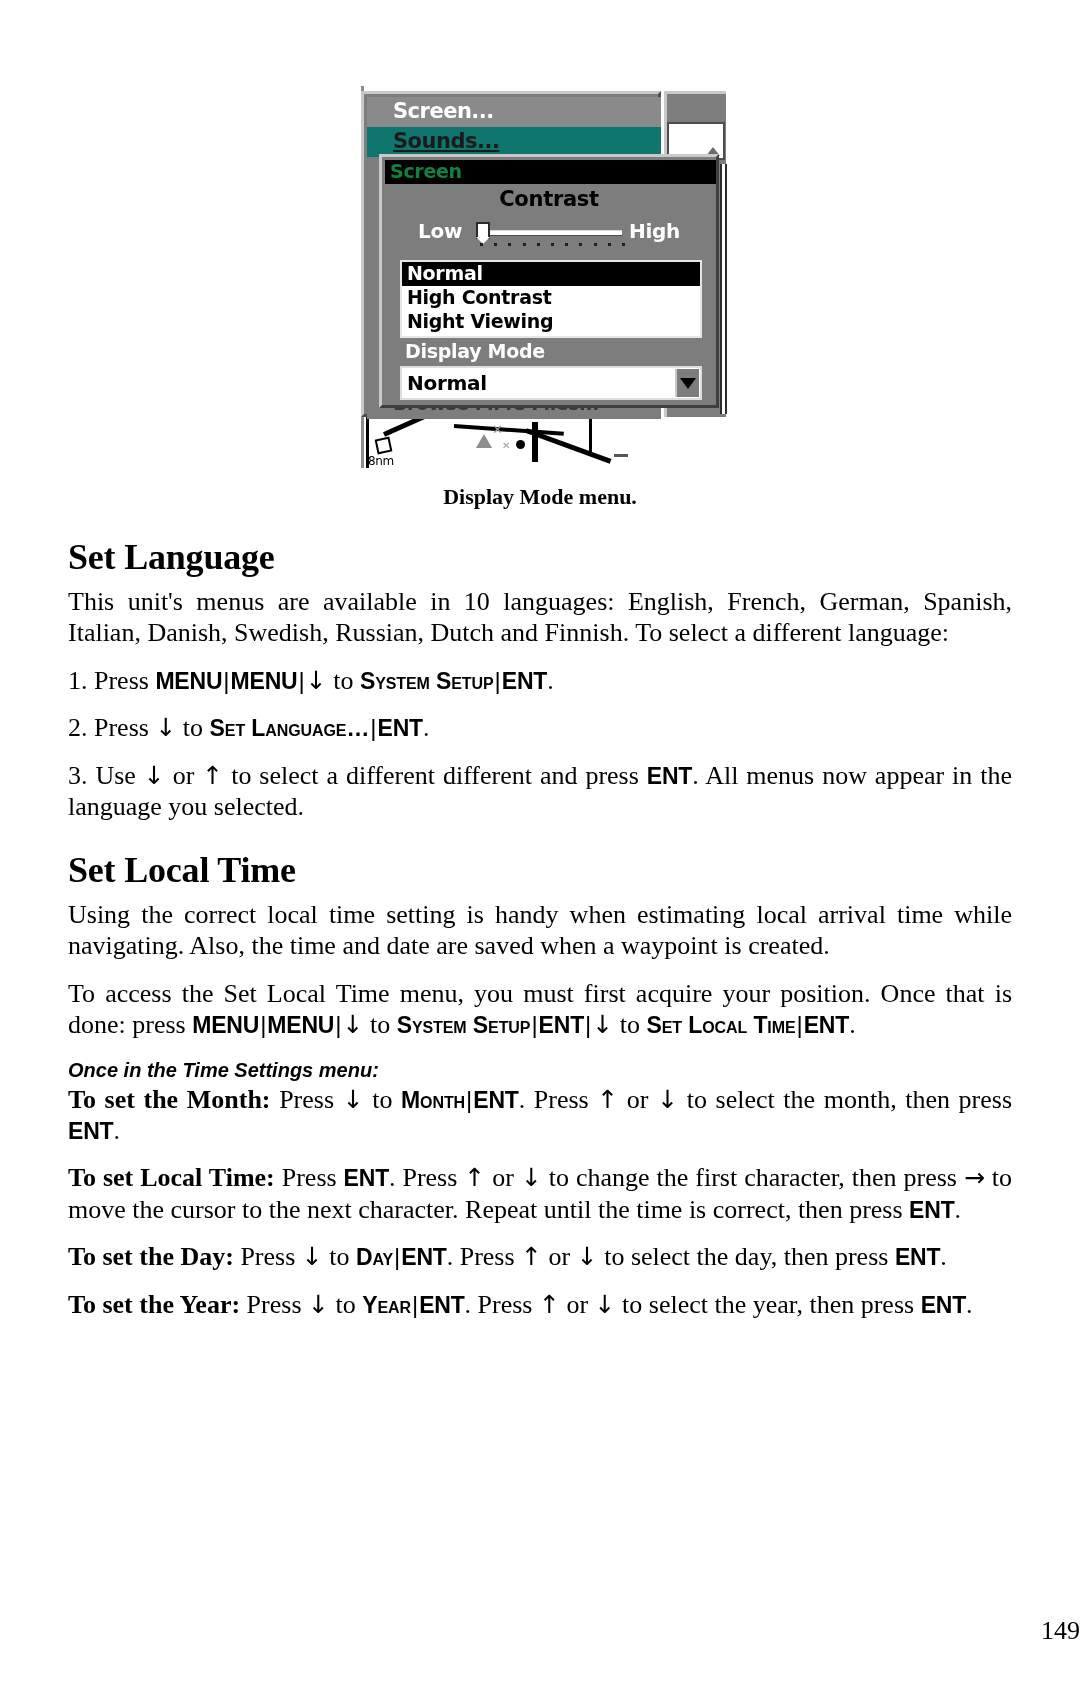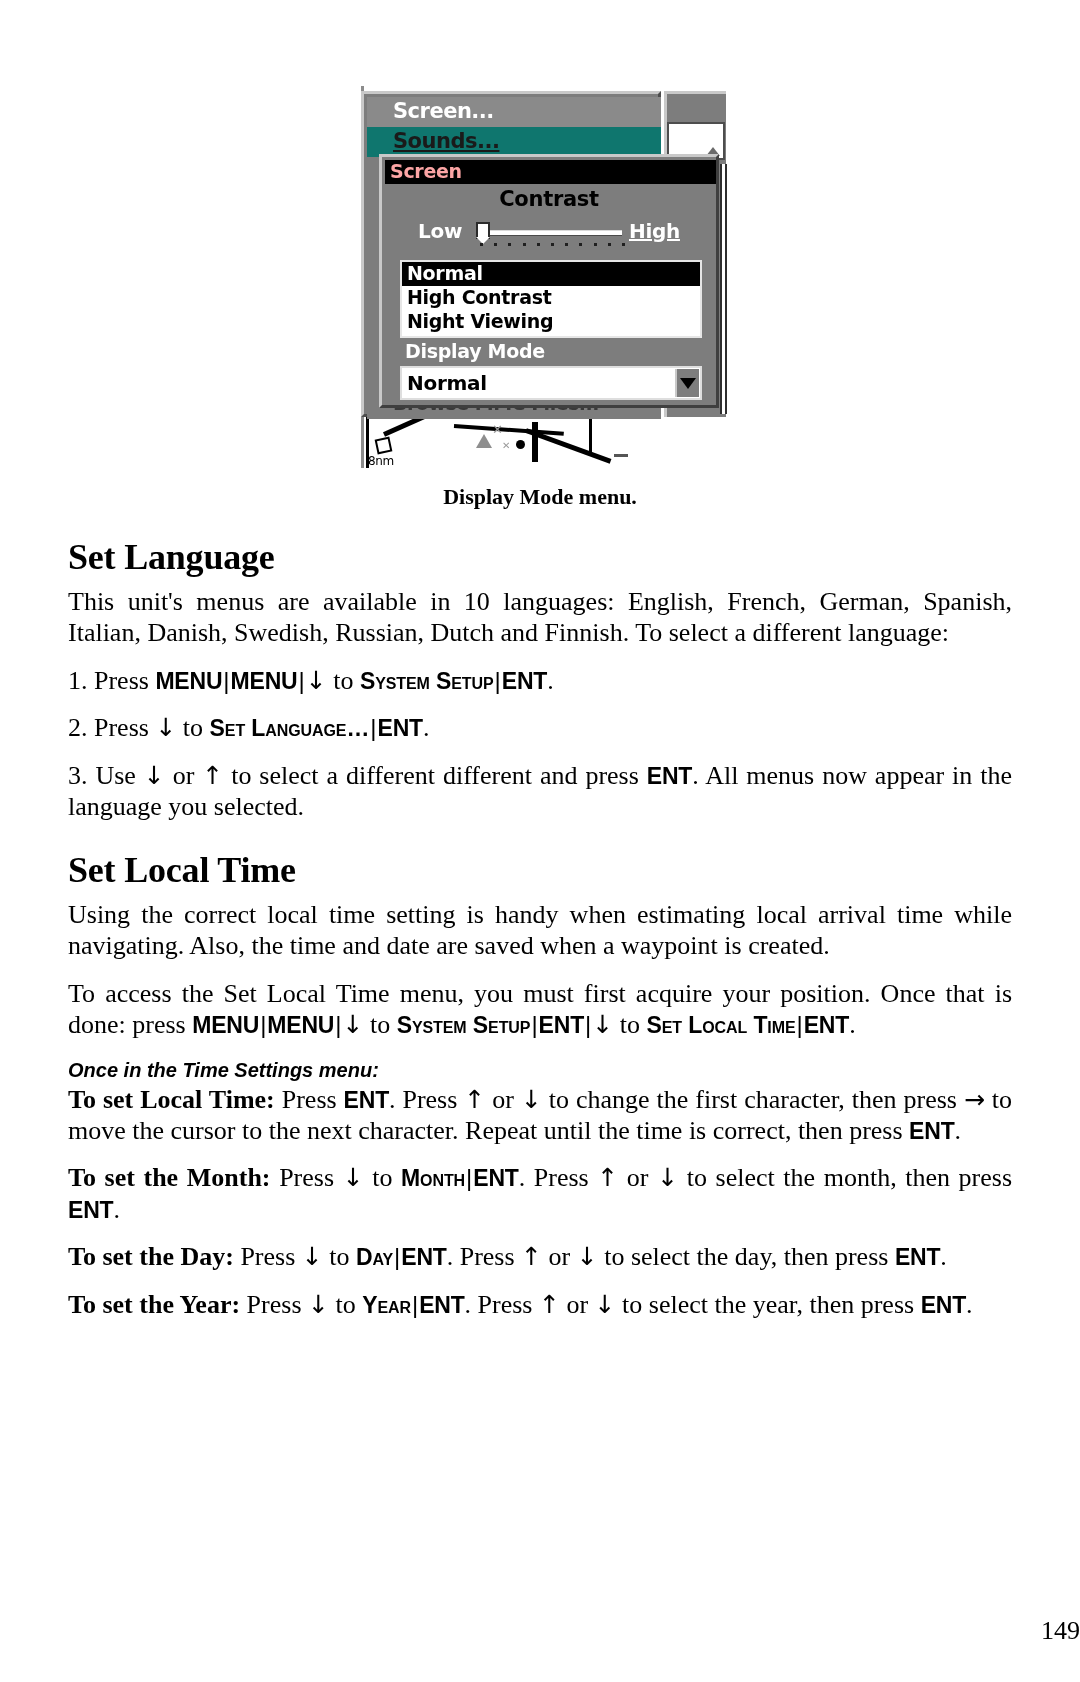--- a/index.html
+++ b/index.html
@@ -213,21 +213,21 @@
     border-bottom: 3px solid #3f3f3f;
     box-sizing: border-box;
   }
   .dialog-title {
     position: absolute;
     left: 3px;
     top: 3px;
     width: 331px;
     height: 24px;
     background: #000000;
-    color: #fca5a5;
+    color: #15803d;
     font-size: 19px;
     font-weight: bold;
     font-family: "DejaVu Sans", sans-serif;
     line-height: 23px;
     padding-left: 5px;
     box-sizing: border-box;
     letter-spacing: -0.3px;
   }
   .contrast-label {
     position: absolute;
@@ -251,21 +251,21 @@
   .slider-low, .slider-high {
     position: absolute;
     top: 2px;
     font-size: 20px;
     font-weight: bold;
     color: #ffffff;
     font-family: "DejaVu Sans", sans-serif;
     letter-spacing: -0.3px;
   }
   .slider-low  { left: 36px; }
-  .slider-high { left: 247px; text-decoration: underline; }
+  .slider-high { left: 247px; }
   .slider-track {
     position: absolute;
     left: 98px;
     top: 13px;
     width: 142px;
     height: 6px;
     background: #ffffff;
     border-top: 1px solid #d9d9d9;
     border-bottom: 1px solid #4a4a4a;
     box-sizing: border-box;
@@ -582,46 +582,46 @@
     <span class="key">MENU</span><span class="pipe">|</span><span class="key">MENU</span><span class="pipe">|</span><span class="arrow">↓</span>
     <span>to</span>
     <span class="sc">System Setup</span><span class="pipe">|</span><span class="key">ENT</span><span class="pipe">|</span><span class="arrow">↓</span>
     <span>to</span>
     <span class="sc">Set Local Time</span><span class="pipe">|</span><span class="key">ENT</span><span>.</span>
   </p>
 
   <h3 class="subhead">Once in the Time Settings menu:</h3>
 
   <p class="body">
+    <span class="lead">To set the Month:</span>
+    <span>Press</span>
+    <span class="arrow">↓</span>
+    <span>to</span>
+    <span class="sc">Month</span><span class="pipe">|</span><span class="key">ENT</span><span>. Press</span>
+    <span class="arrow">↑</span>
+    <span>or</span>
+    <span class="arrow">↓</span>
+    <span>to select the month, then press</span>
+    <span class="key">ENT</span><span>.</span>
+  </p>
+
+  <p class="body">
     <span class="lead">To set Local Time:</span>
     <span>Press</span>
     <span class="key">ENT</span><span>. Press</span>
     <span class="arrow">↑</span>
     <span>or</span>
     <span class="arrow">↓</span>
     <span>to change the first character, then press</span>
     <span class="arrow">→</span>
     <span>to move the cursor to the next character. Repeat until the time is correct, then press</span>
     <span class="key">ENT</span><span>.</span>
   </p>
 
   <p class="body">
-    <span class="lead">To set the Month:</span>
-    <span>Press</span>
-    <span class="arrow">↓</span>
-    <span>to</span>
-    <span class="sc">Month</span><span class="pipe">|</span><span class="key">ENT</span><span>. Press</span>
-    <span class="arrow">↑</span>
-    <span>or</span>
-    <span class="arrow">↓</span>
-    <span>to select the month, then press</span>
-    <span class="key">ENT</span><span>.</span>
-  </p>
-
-  <p class="body">
     <span class="lead">To set the Day:</span>
     <span>Press</span>
     <span class="arrow">↓</span>
     <span>to</span>
     <span class="sc">Day</span><span class="pipe">|</span><span class="key">ENT</span><span>. Press</span>
     <span class="arrow">↑</span>
     <span>or</span>
     <span class="arrow">↓</span>
     <span>to select the day, then press</span>
     <span class="key">ENT</span><span>.</span>

